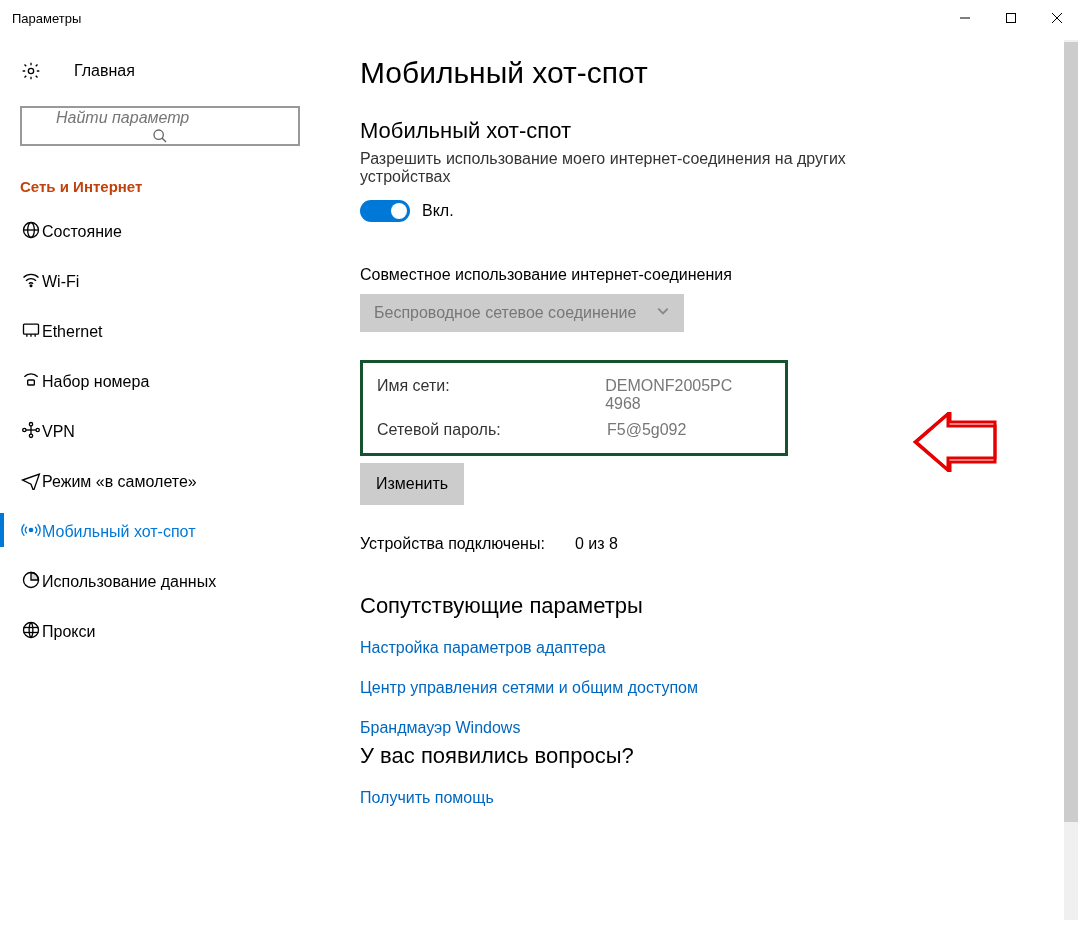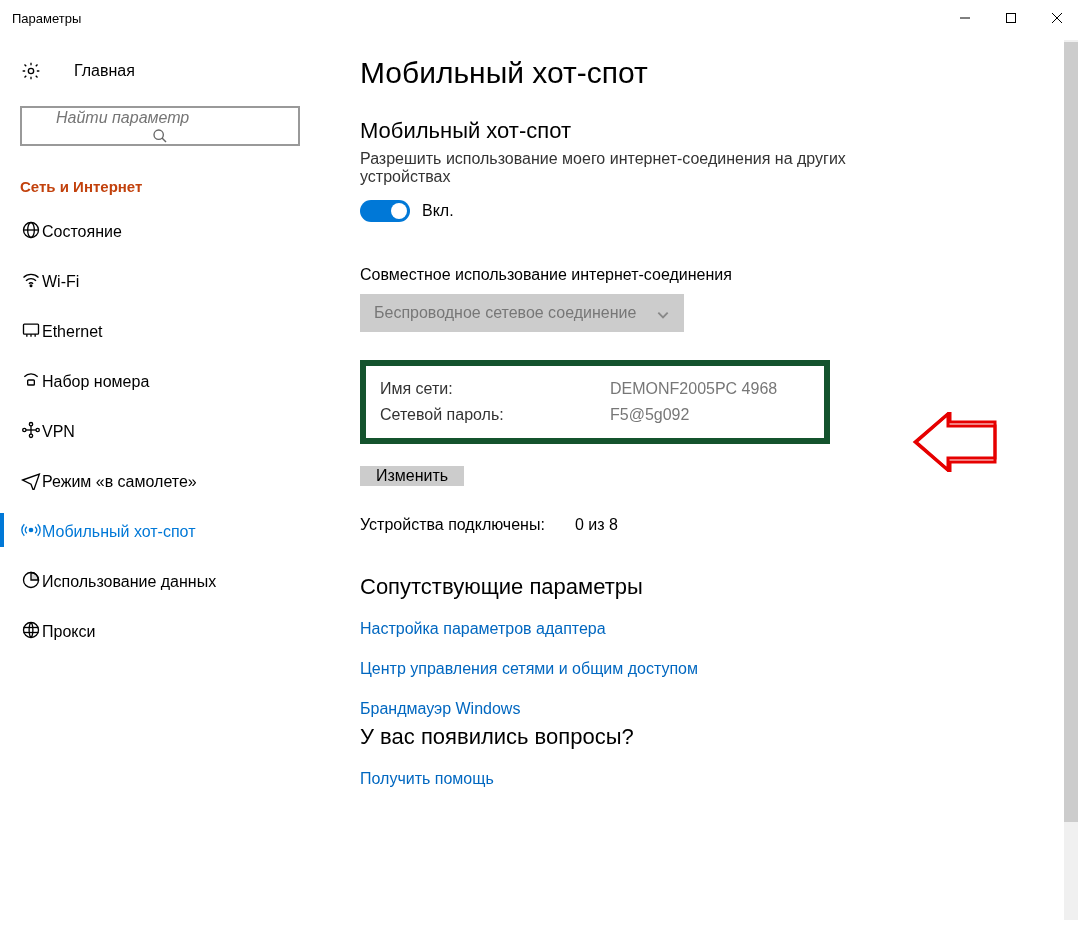--- a/index.html
+++ b/index.html
@@ -124,49 +124,49 @@
   .toggle .knob {
     position: absolute;
     right: 3px; top: 3px;
     width: 16px; height: 16px;
     background: #fff; border-radius: 50%;
   }
   .toggle-label { font-size: 16px; }
   .field-label { font-size: 16px; margin-bottom: 10px; }
   .dropdown {
     display: inline-flex;
-    align-items: flex-end;
+    align-items: flex-start;
     background: #cccccc;
     color: #777;
     padding: 10px 14px;
     font-size: 16px;
     gap: 20px;
     margin-bottom: 28px;
   }
   .dropdown svg { width: 14px; height: 14px; }
   .info-box {
-    border: 6px solid #14532d;
+    border: 3px solid #14532d;
     padding: 10px 14px 10px 14px;
-    width: 470px;
+    width: 428px;
     position: relative;
   }
   .info-row { display: flex; padding: 4px 0; font-size: 16px; }
   .info-key { width: 230px; color: #333; }
   .info-val { color: #777; }
   .arrow-callout {
     position: absolute;
     left: 910px;
     top: 412px;
   }
   .change-btn {
     display: inline-block;
     background: #cccccc;
-    padding: 1px 16px;
-    font-size: 16px;
-    margin-top: 22px;
+    padding: 12px 16px;
+    font-size: 16px;
+    margin-top: 7px;
     margin-bottom: 30px;
   }
   .devices-row { display: flex; gap: 30px; font-size: 16px; margin-bottom: 40px;}
   .subsection-title { font-size: 22px; font-weight: 400; margin-bottom: 14px;}
   .link { color: #0067c0; font-size: 16px; padding: 6px 0; display: block; cursor: pointer;}
   .link + .link { margin-top: 10px; }
   .questions-block { }
   .scrollbar {
     position: absolute;
     right: 2px; top: 40px;

